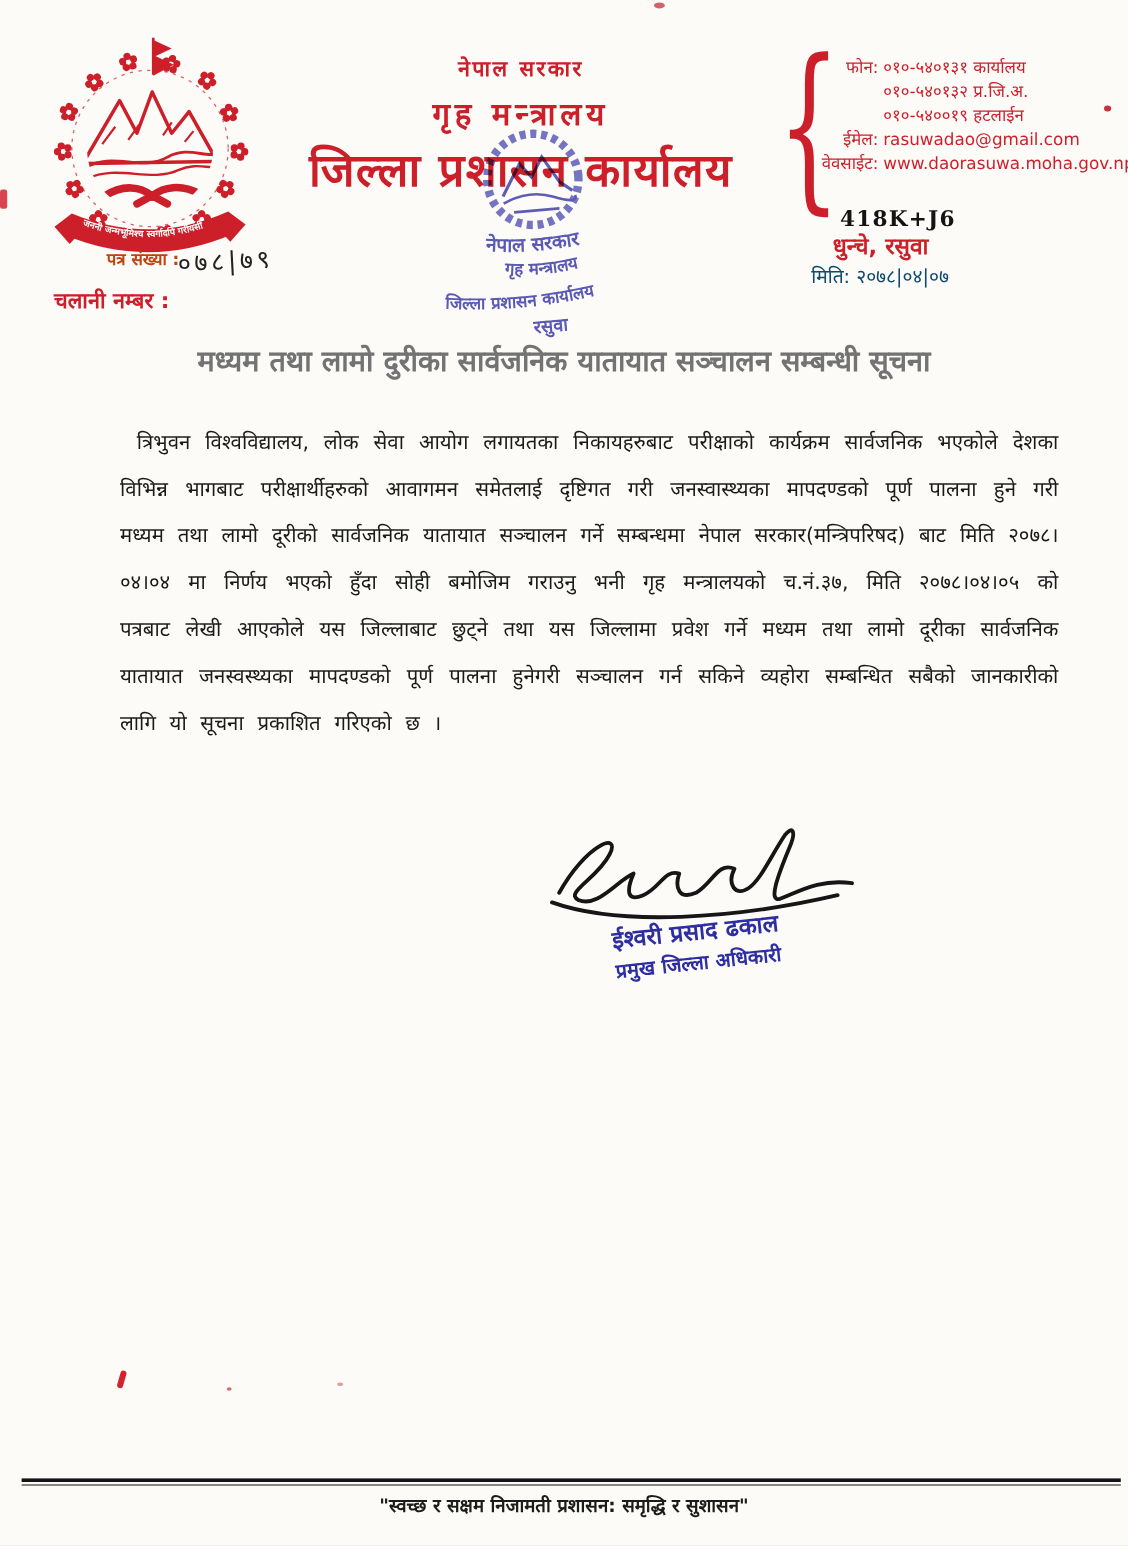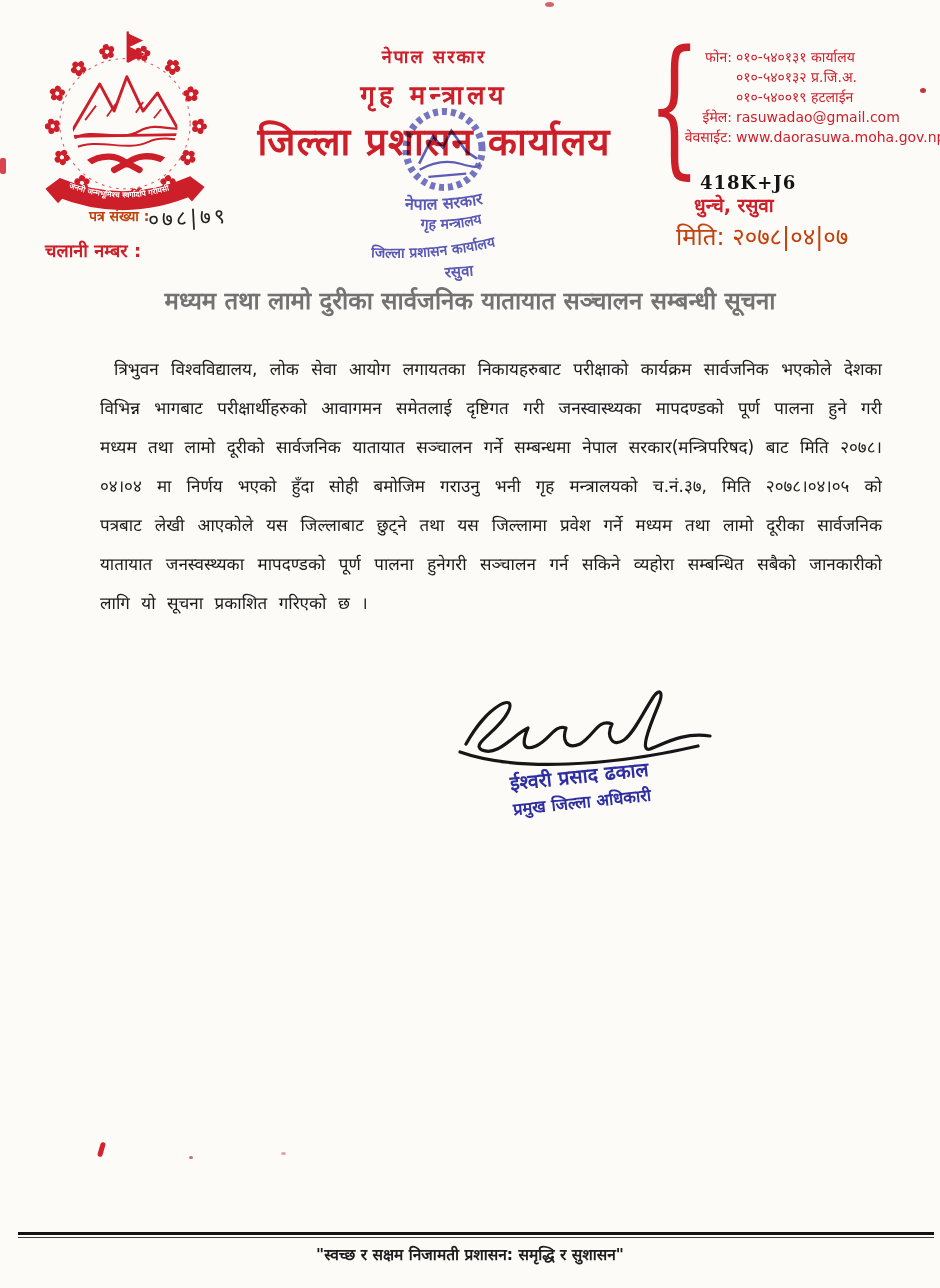--- a/index.html
+++ b/index.html
@@ -22,21 +22,21 @@
          font-size:150px;line-height:140px;font-weight:normal;transform:scaleX(.55);transform-origin:left top;}
 
   
   .contact{left:664px;top:47px;width:250px;color:#cd1f2a;font-weight:normal;font-size:14px;line-height:20px;}
   .contact .row{display:flex;}
   .contact .lbl{width:68px;text-align:right;margin-right:4px;flex:none;}
   .contact .val{white-space:nowrap;}
 
   .pluscode{left:700px;top:172px;font-family:"DejaVu Serif",serif;font-weight:bold;font-size:18px;color:#141414;letter-spacing:1px;}
   .location{left:694px;top:192px;color:#cd1f2a;font-weight:bold;font-size:19px;}
-  .dateline{left:676px;top:219px;color:#c2410c;font-size:24px;}
+  .dateline{left:676px;top:219px;color:#0c4a6e;font-size:16px;}
 
   
   .reflbl1{left:45px;top:206px;color:#c2410c;font-weight:bold;font-size:14px;margin-left:44px;}
   .refval1{left:148px;top:203px;color:#222;font-size:21px;letter-spacing:3px;transform:rotate(-3deg);}
   .reflbl2{left:45px;top:238px;color:#cd1f2a;font-weight:bold;font-size:18px;}
 
   
   .stamp{left:352px;top:104px;width:222px;height:180px;transform:rotate(-5deg);mix-blend-mode:multiply;opacity:.92;}
 
   

